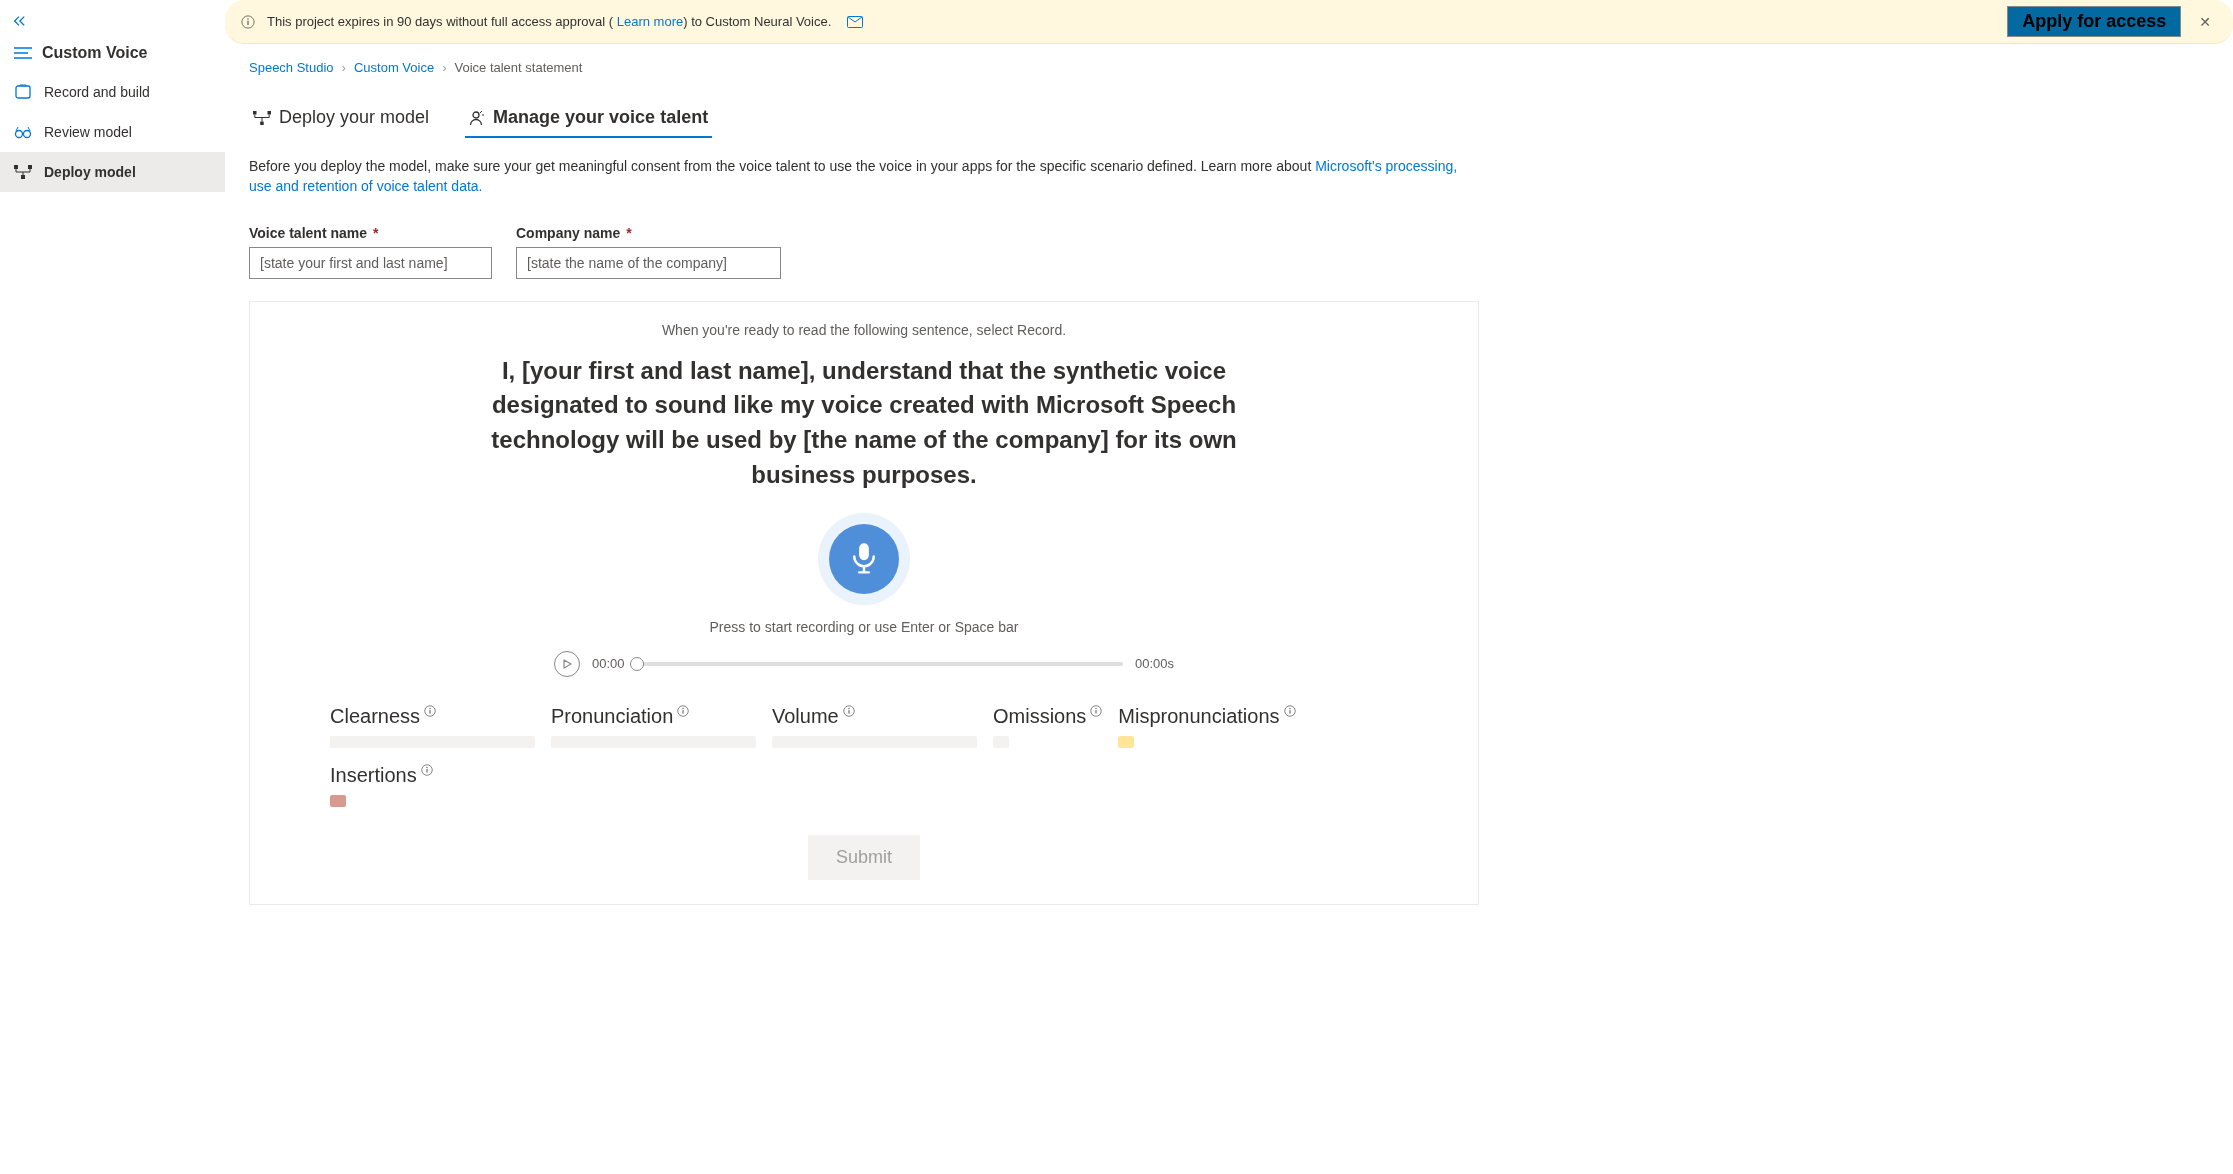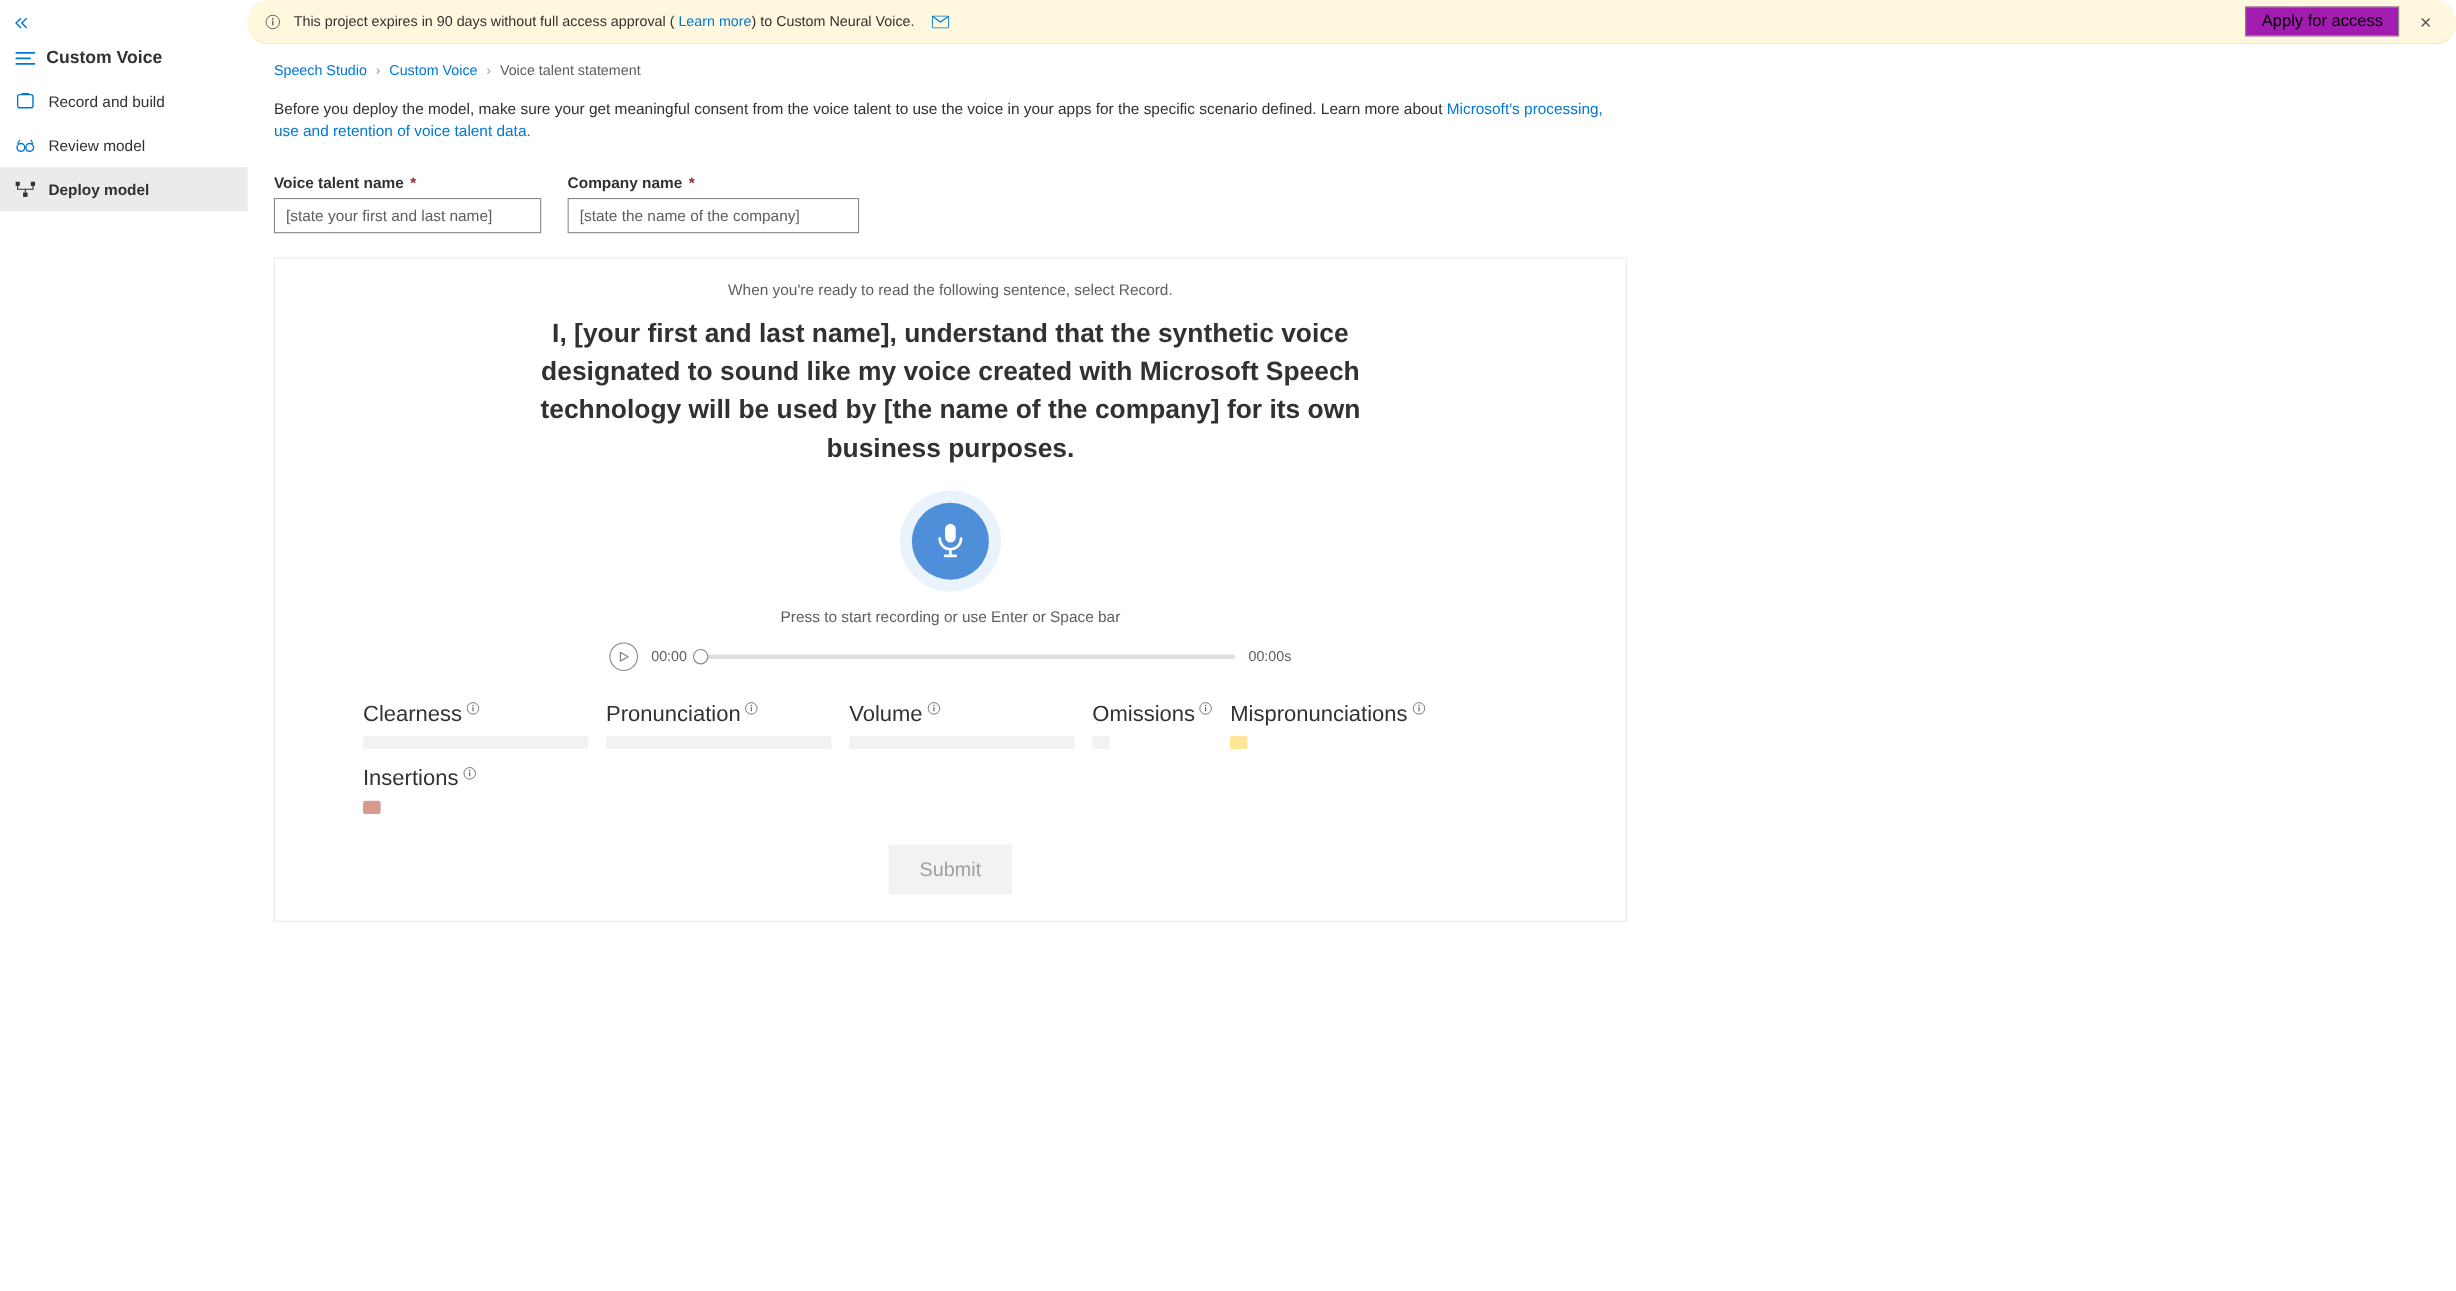--- a/index.html
+++ b/index.html
@@ -18,21 +18,21 @@
   .nav-item .icon-slot { width: 18px; display:flex; align-items:center; justify-content:center; }
   .nav-item.active { background: #edebe9; font-weight: 600; }
   .nav-item.blue svg { color: #0078d4; }
   
   
   .main { flex: 1; display: flex; flex-direction: column; min-width: 0; }
   .banner { background: #fff8df; border-bottom: 1px solid #f3e9b7; display:flex; align-items:center; padding: 6px 16px; gap: 12px; font-size: 13px; color: #323130; min-height: 32px; border-radius: 19px; }
   .banner .info-icon { color:#605e5c; display:flex; }
   .banner a { color:#0078d4; text-decoration:none; }
   .banner .spacer { flex:1; }
-  .apply-btn { background:#a21caf; border:1px solid #8a8886; padding:4px 14px; font-weight:400; font-size:15px; cursor:pointer; }
+  .apply-btn { background:#0369a1; border:1px solid #8a8886; padding:4px 14px; font-weight:700; font-size:18px; cursor:pointer; }
   .close-x { color:#605e5c; cursor:pointer; padding:0 6px; font-size:14px; }
   
   .content { padding: 16px 24px; overflow:auto; }
   .breadcrumb { display:flex; align-items:center; gap:8px; font-size:13px; flex-wrap:wrap; }
   .breadcrumb a { color:#0078d4; text-decoration:none; }
   .breadcrumb .sep { color:#a19f9d; }
   .breadcrumb .current { color:#605e5c; }
   
   .tabs { display:flex; gap:32px; margin-top: 24px; border-bottom: none; }
   .tab { display:flex; align-items:center; gap:8px; padding: 8px 4px 10px 4px; font-size:18px; cursor:pointer; color:#323130; position:relative; }
@@ -160,20 +160,39 @@
 
     <div class="content">
       <nav class="breadcrumb">
         <a href="#">Speech Studio</a>
         <span class="sep">›</span>
         <a href="#">Custom Voice</a>
         <span class="sep">›</span>
         <span class="current">Voice talent statement</span>
       </nav>
 
+      <div class="tabs">
+        <div class="tab">
+          <svg width="18" height="14" viewBox="0 0 18 14">
+              <rect x="0" y="0" width="3.5" height="3.5" fill="#323130"></rect>
+              <rect x="14.5" y="0" width="3.5" height="3.5" fill="#323130"></rect>
+              <rect x="7.2" y="10.5" width="3.5" height="3.5" fill="#323130"></rect>
+              <path d="M1.8 3.5v3h14.4v-3M9 6.5v4" stroke="#323130" fill="none"></path>
+            </svg>
+          <span>Deploy your model</span>
+        </div>
+        <div class="tab active">
+          <svg width="16" height="16" viewBox="0 0 16 16">
+              <circle cx="7" cy="5" r="3" fill="none" stroke="#323130" stroke-width="1.3"></circle>
+              <path d="M1.5 15c0-3 2.5-5.5 5.5-5.5S12.5 12 12.5 15" fill="none" stroke="#323130" stroke-width="1.3"></path>
+              <path d="M11 3l2-2M13 5h2" stroke="#323130"></path>
+            </svg>
+          <span>Manage your voice talent</span>
+        </div>
+      </div>
 
       <p class="intro">
         <span>Before you deploy the model, make sure your get meaningful consent from the voice talent to use the voice in your apps for the specific scenario defined. Learn more about </span><a href="#">Microsoft's processing, use and retention of voice talent data.</a>
       </p>
 
       <div class="form-row">
         <div class="field">
           <label class="field-label"><span>Voice talent name</span> <span class="req">*</span></label>
           <input class="text-input w1" placeholder="[state your first and last name]" style="">
         </div>

